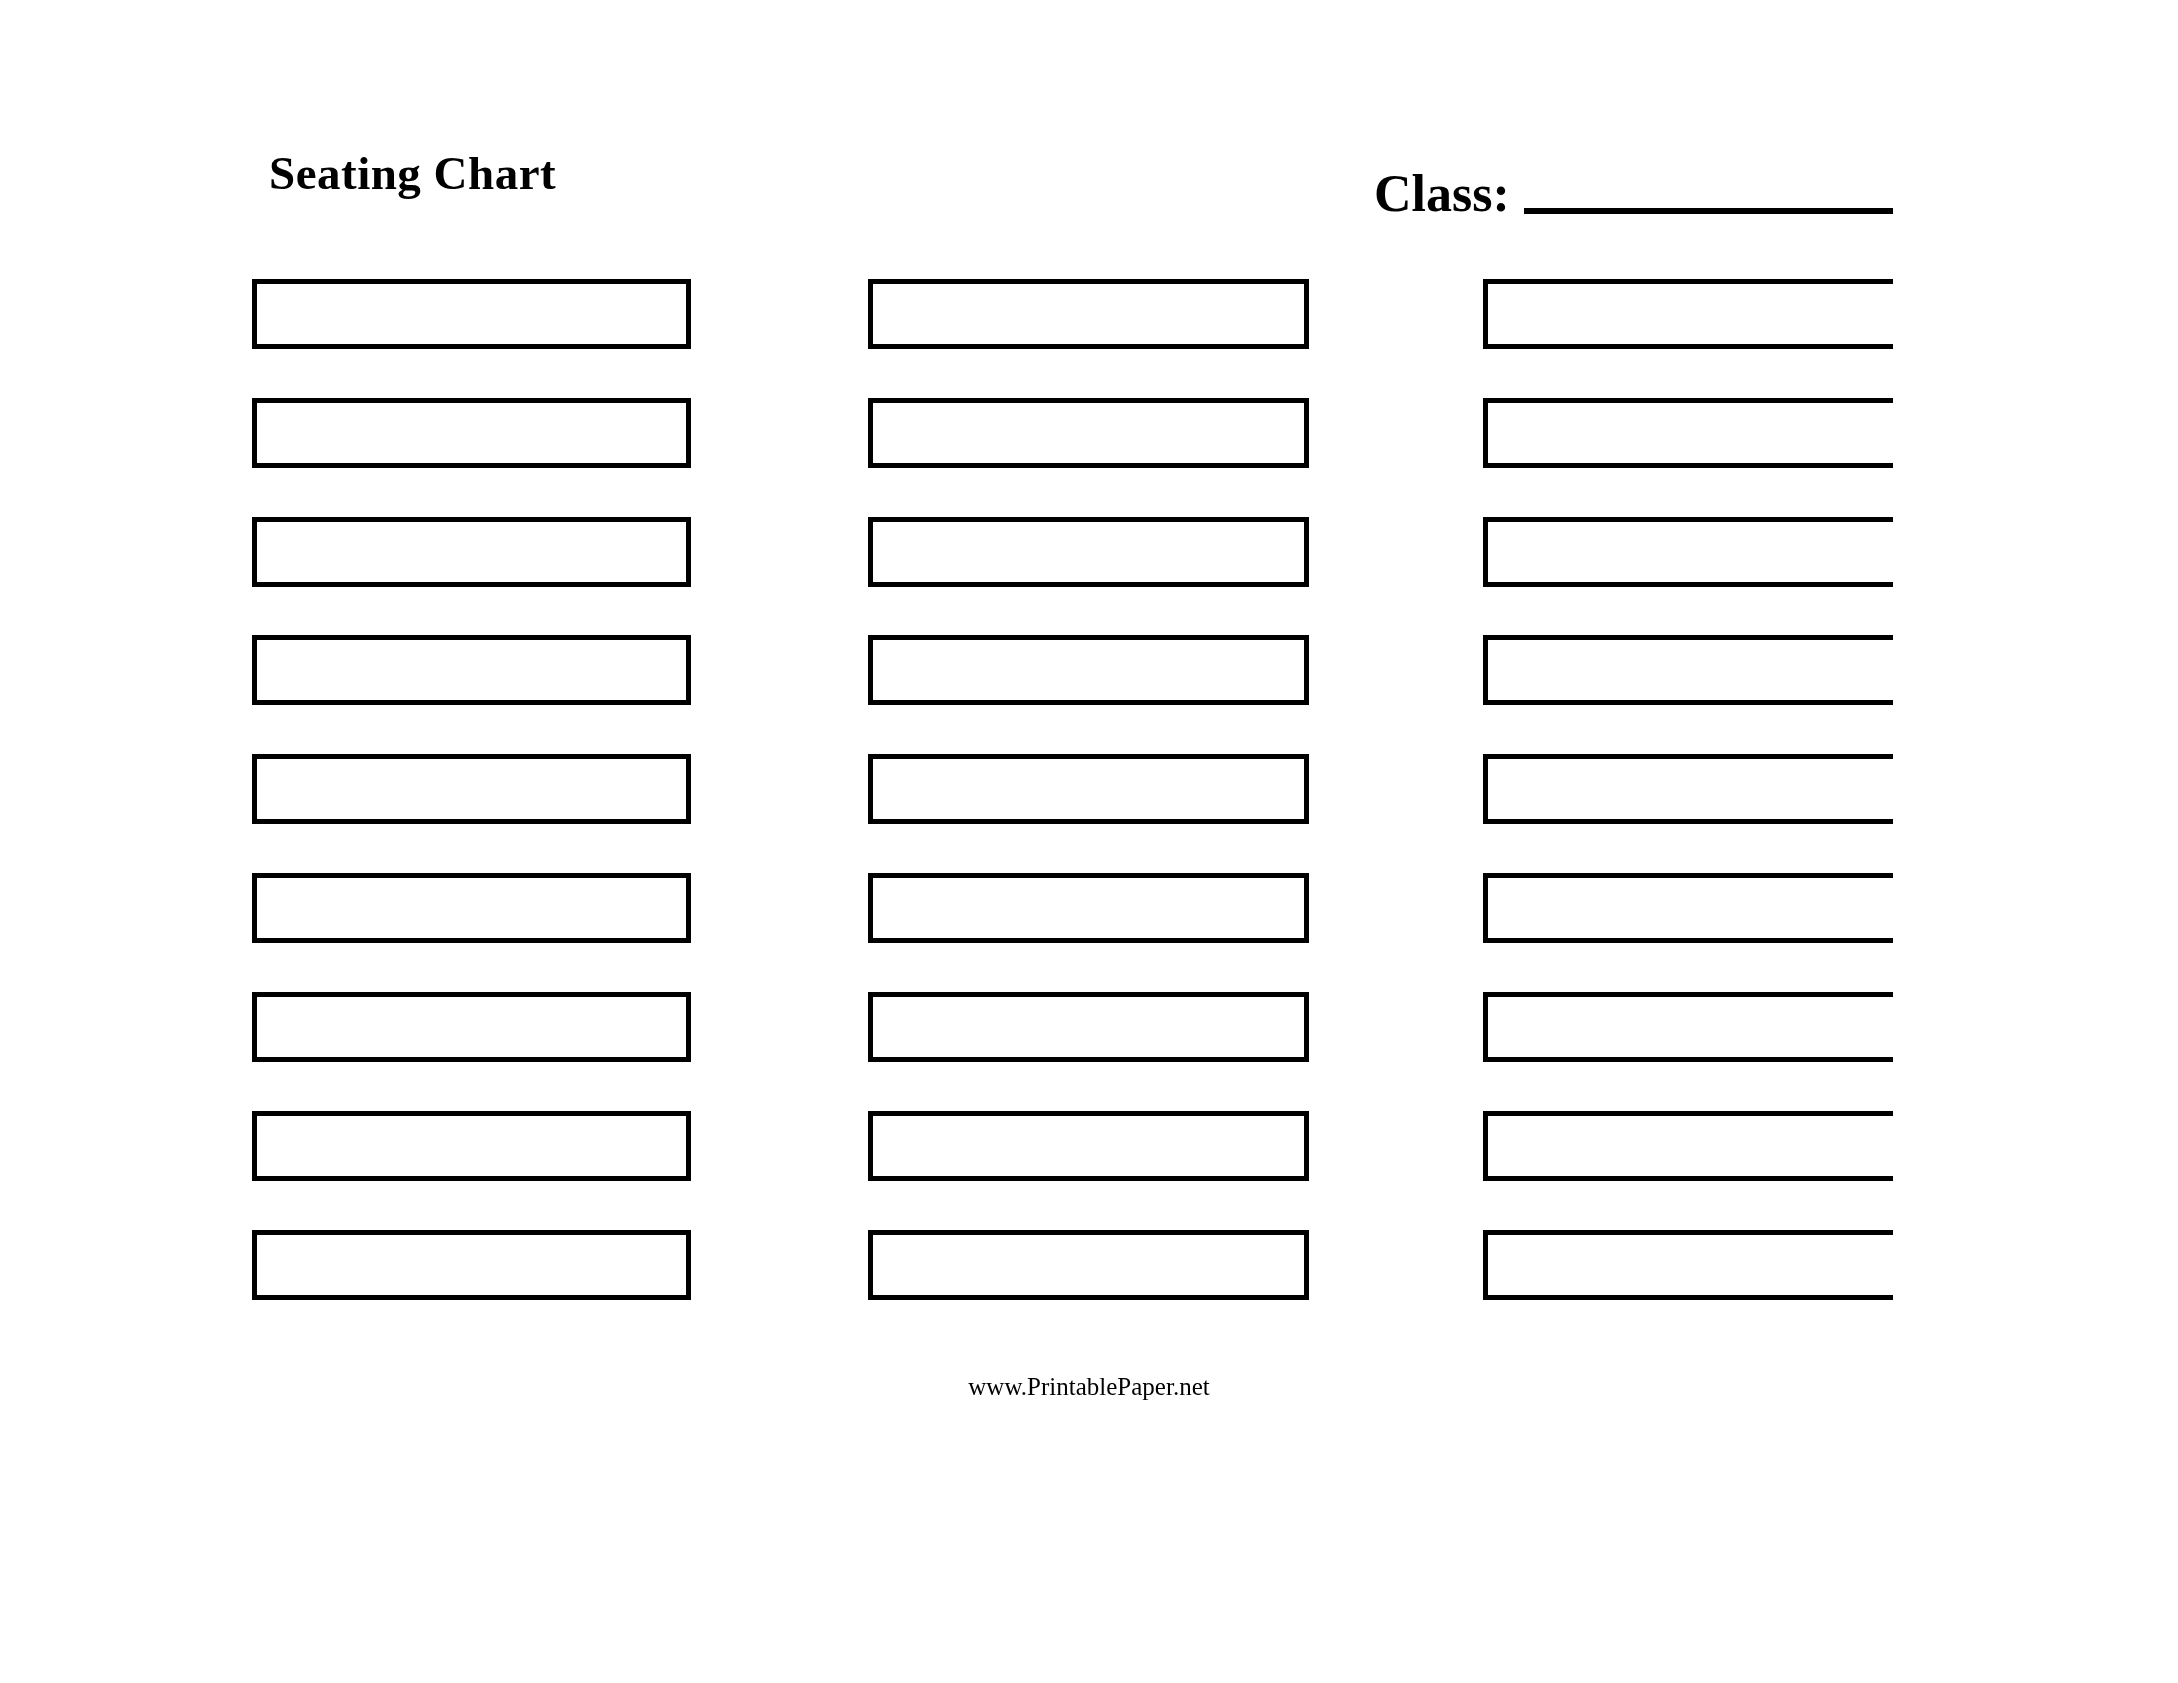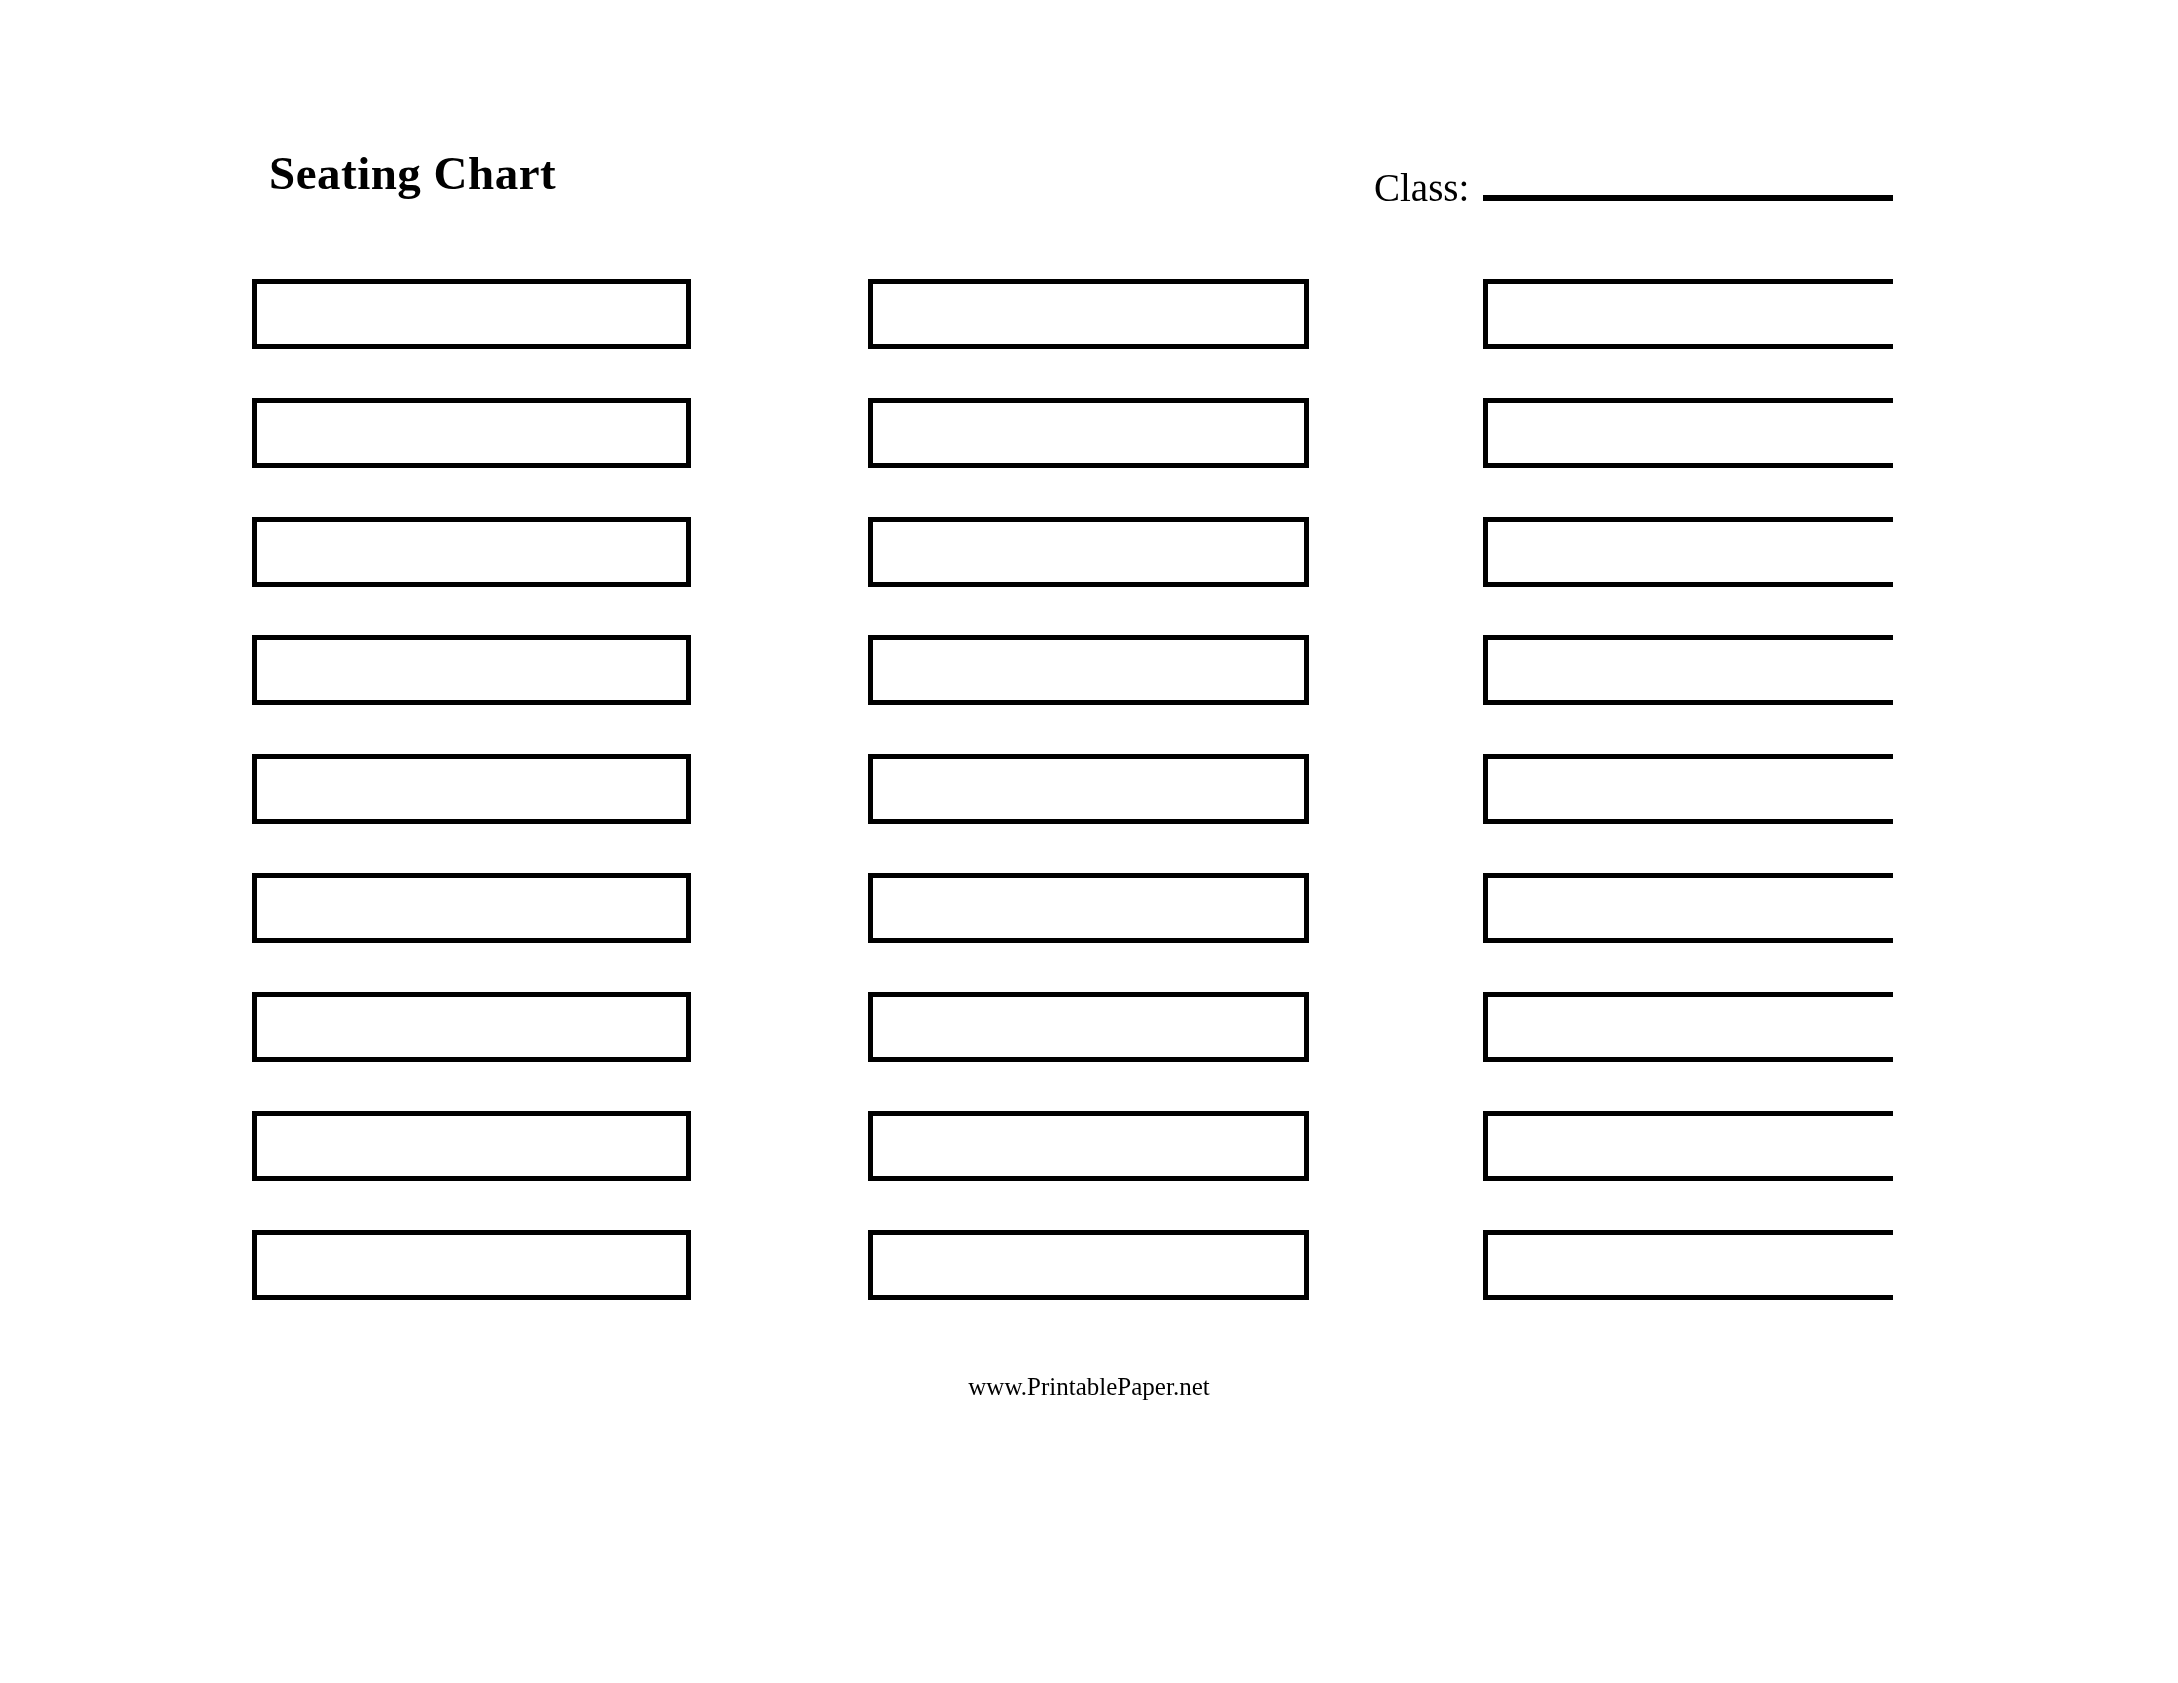--- a/index.html
+++ b/index.html
@@ -42,22 +42,22 @@
   #class-field {
     position: absolute;
     left: 1374px;
     top: 168px;
     display: flex;
     align-items: flex-end;
     white-space: nowrap;
   }
 
   #class-label {
-    font-size: 39px;
-    font-weight: normal;
+    font-size: 52px;
+    font-weight: bold;
     line-height: 1;
     white-space: nowrap;
   }
 
   #class-blank-line {
     width: 436px;
     height: 0;
     border-bottom: 6px solid #000000;
     margin-left: 14px;
     margin-bottom: 6px;

